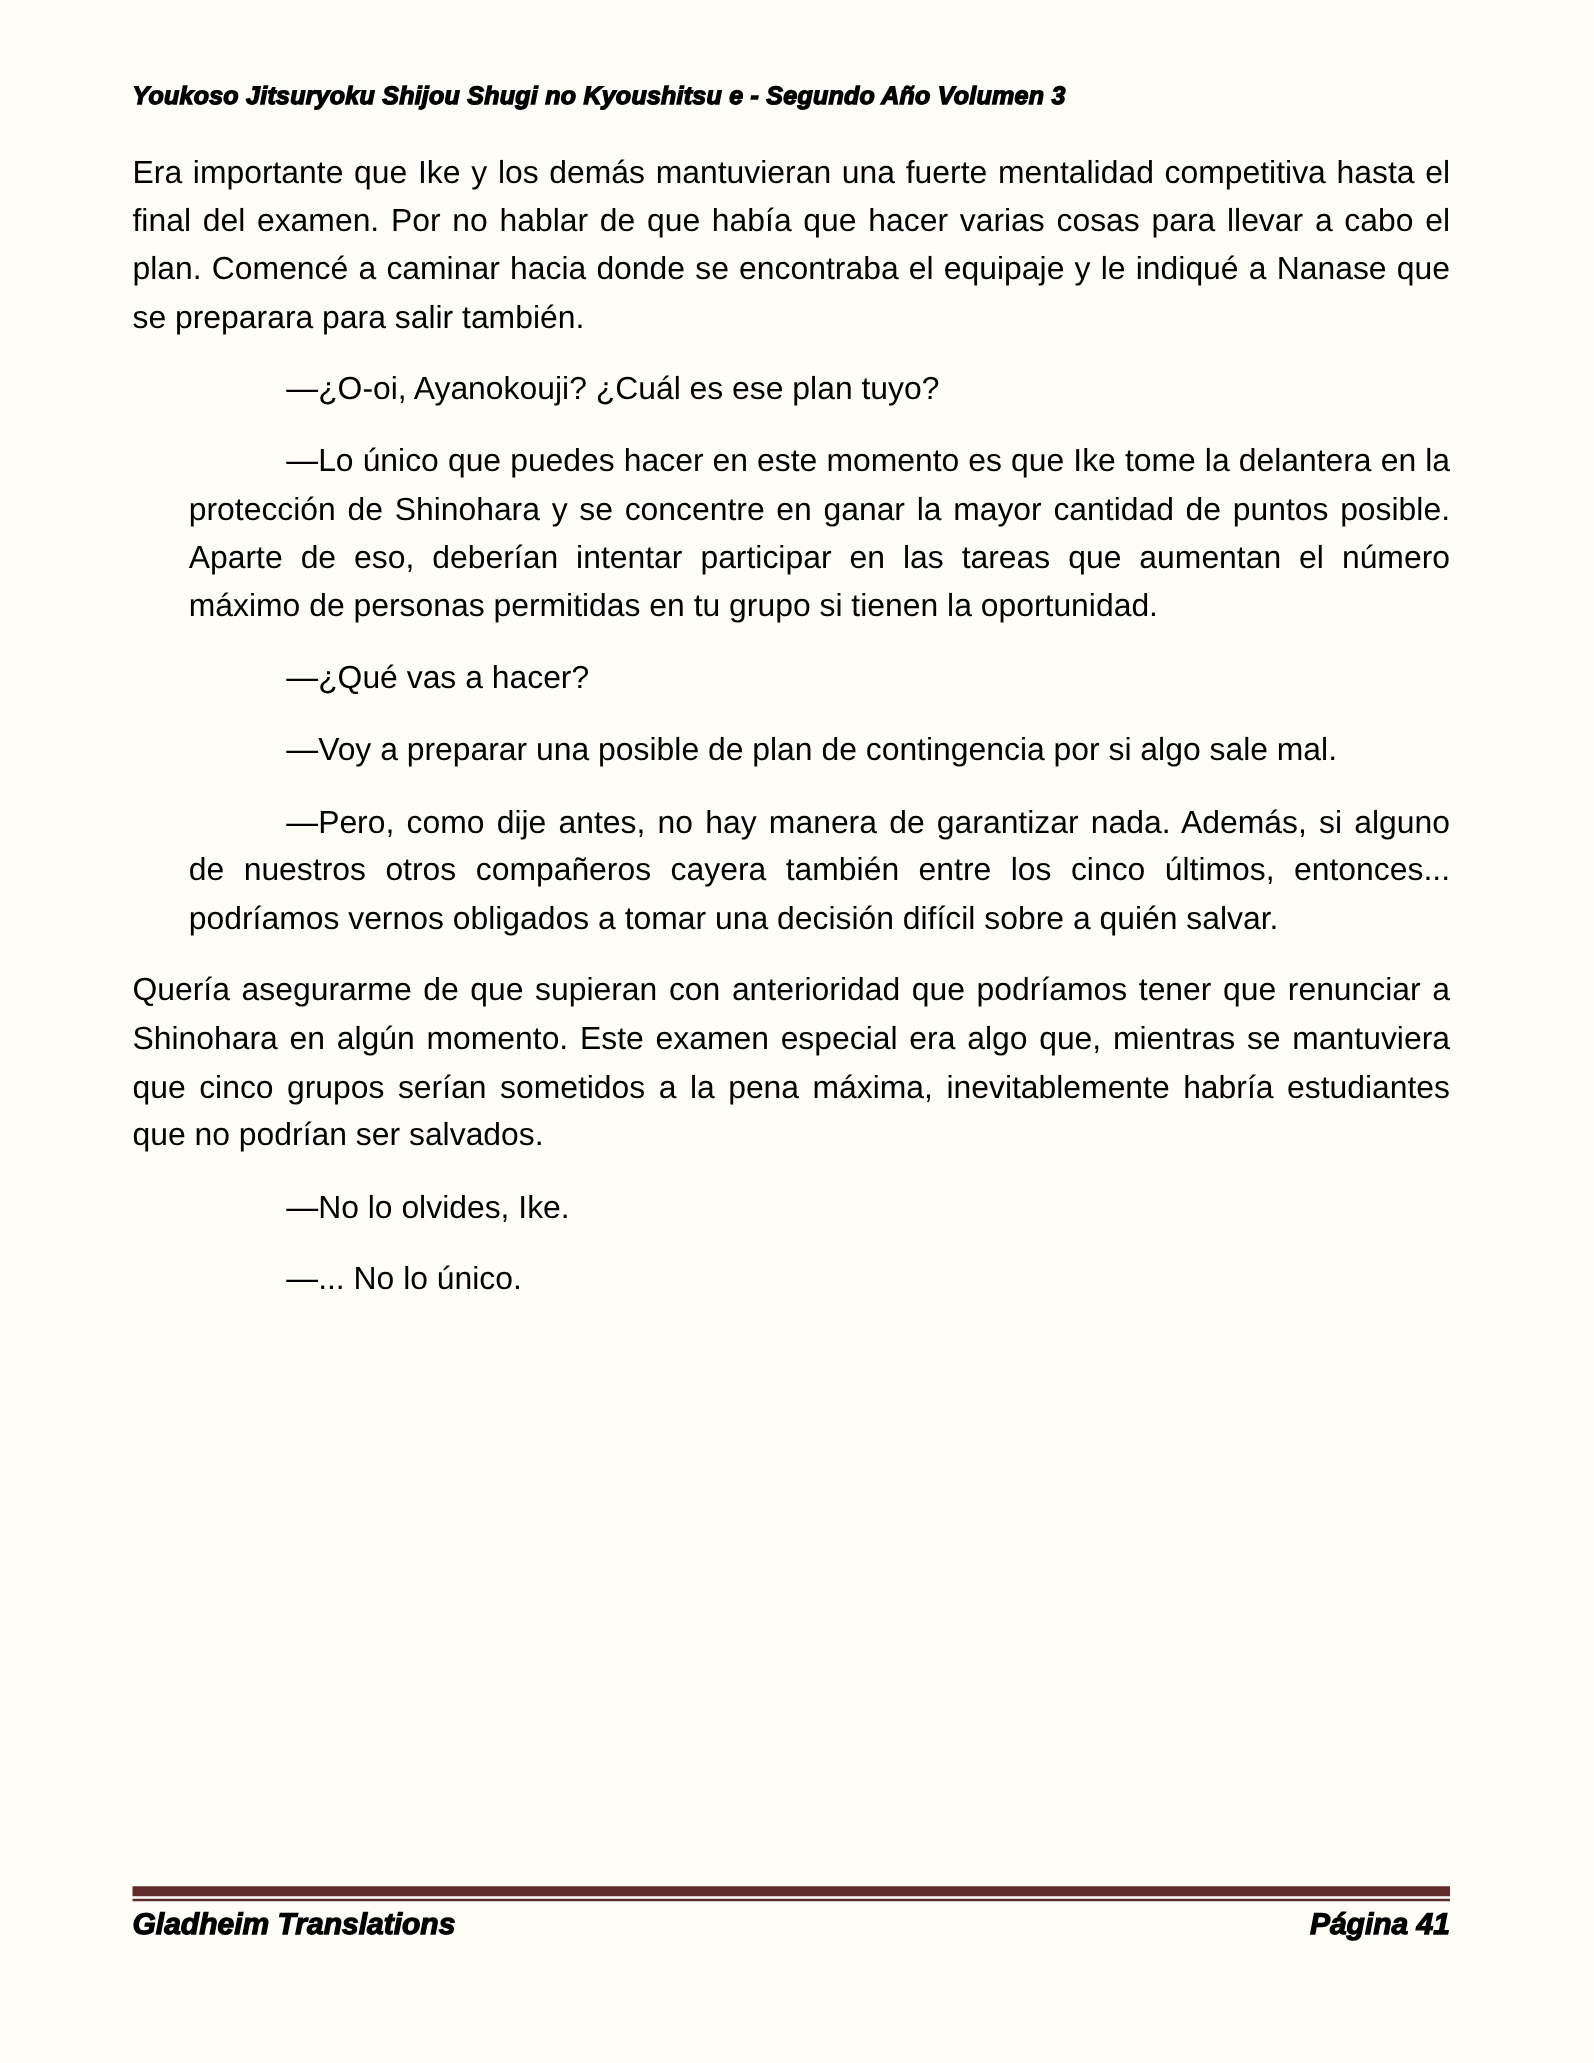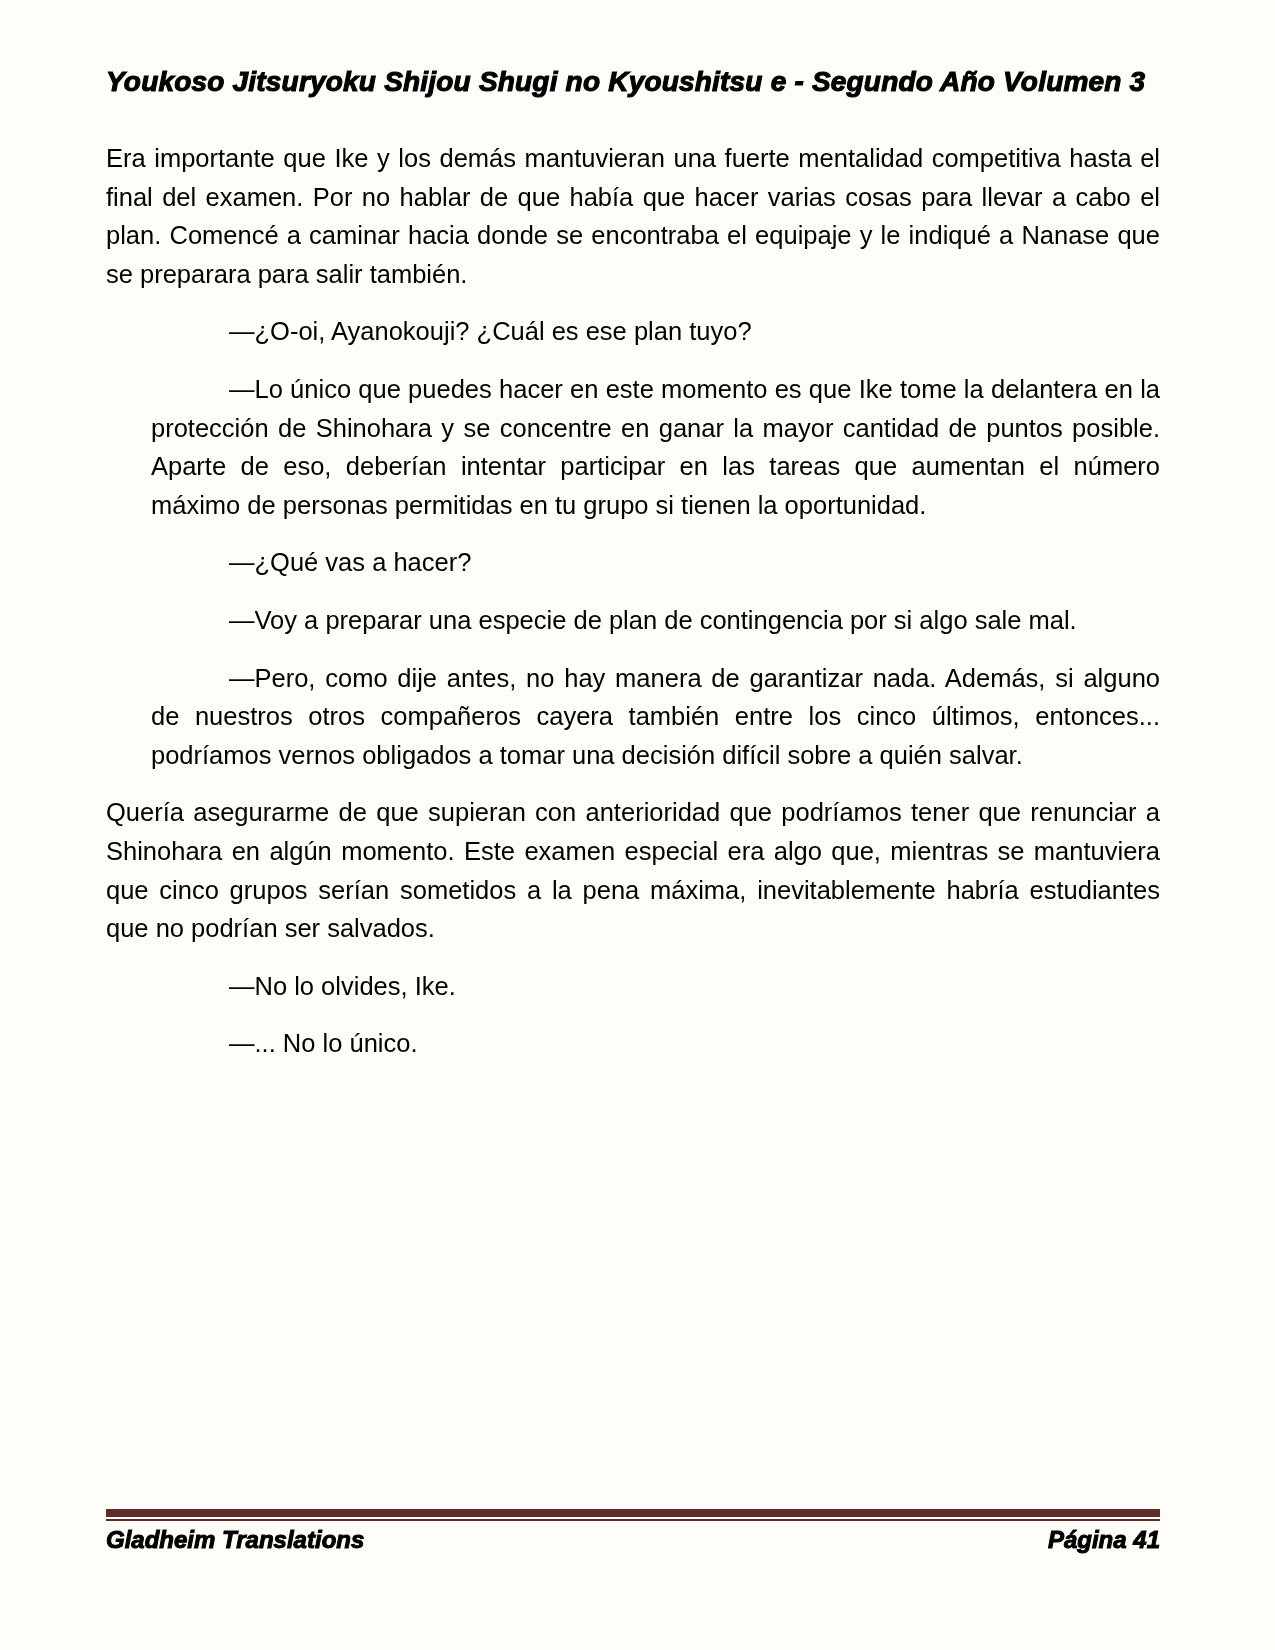--- a/index.html
+++ b/index.html
@@ -21,30 +21,30 @@
   .header {
     position: absolute;
     left: 106px;
     top: 66px;
     width: 1054px;
   }
   .doc-title {
     font-family: "Liberation Sans", sans-serif;
     font-weight: bold;
     font-style: italic;
-    font-size: 28px;
+    font-size: 20px;
     letter-spacing: 0.2px;
     -webkit-text-stroke: 1.1px #000;
     white-space: nowrap;
   }
   
   .content {
     position: absolute;
     left: 106px;
-    top: 139px;
+    top: 119px;
     width: 1054px;
     font-size: 25.5px;
     line-height: 38.6px;
     text-align: justify;
   }
   .content p {
     margin: 0 0 19px 0;
   }
   .content p.indent {
     text-indent: 78px;
@@ -84,21 +84,21 @@
 
   <div class="header">
     <div class="doc-title">Youkoso Jitsuryoku Shijou Shugi no Kyoushitsu e - Segundo Año Volumen 3</div>
   </div>
 
   <div class="content" id="paragraphs">
       <p class="">Era importante que Ike y los demás mantuvieran una fuerte mentalidad competitiva hasta el final del examen. Por no hablar de que había que hacer varias cosas para llevar a cabo el plan. Comencé a caminar hacia donde se encontraba el equipaje y le indiqué a Nanase que se preparara para salir también.</p>
       <p class="indent">—¿O-oi, Ayanokouji? ¿Cuál es ese plan tuyo?</p>
       <p class="indent">—Lo único que puedes hacer en este momento es que Ike tome la delantera en la protección de Shinohara y se concentre en ganar la mayor cantidad de puntos posible. Aparte de eso, deberían intentar participar en las tareas que aumentan el número máximo de personas permitidas en tu grupo si tienen la oportunidad.</p>
       <p class="indent">—¿Qué vas a hacer?</p>
-      <p class="indent">—Voy a preparar una especie de plan de contingencia por si algo sale mal.</p>
+      <p class="indent">—Voy a preparar una posible de plan de contingencia por si algo sale mal.</p>
       <p class="indent">—Pero, como dije antes, no hay manera de garantizar nada. Además, si alguno de nuestros otros compañeros cayera también entre los cinco últimos, entonces... podríamos vernos obligados a tomar una decisión difícil sobre a quién salvar.</p>
       <p class="">Quería asegurarme de que supieran con anterioridad que podríamos tener que renunciar a Shinohara en algún momento. Este examen especial era algo que, mientras se mantuviera que cinco grupos serían sometidos a la pena máxima, inevitablemente habría estudiantes que no podrían ser salvados.</p>
       <p class="indent">—No lo olvides, Ike.</p>
       <p class="indent">—... No lo único.</p>
     </div>
 
   <div class="footer">
     <div>
       <div class="rule-thick"></div>
       <div class="rule-thin"></div>

